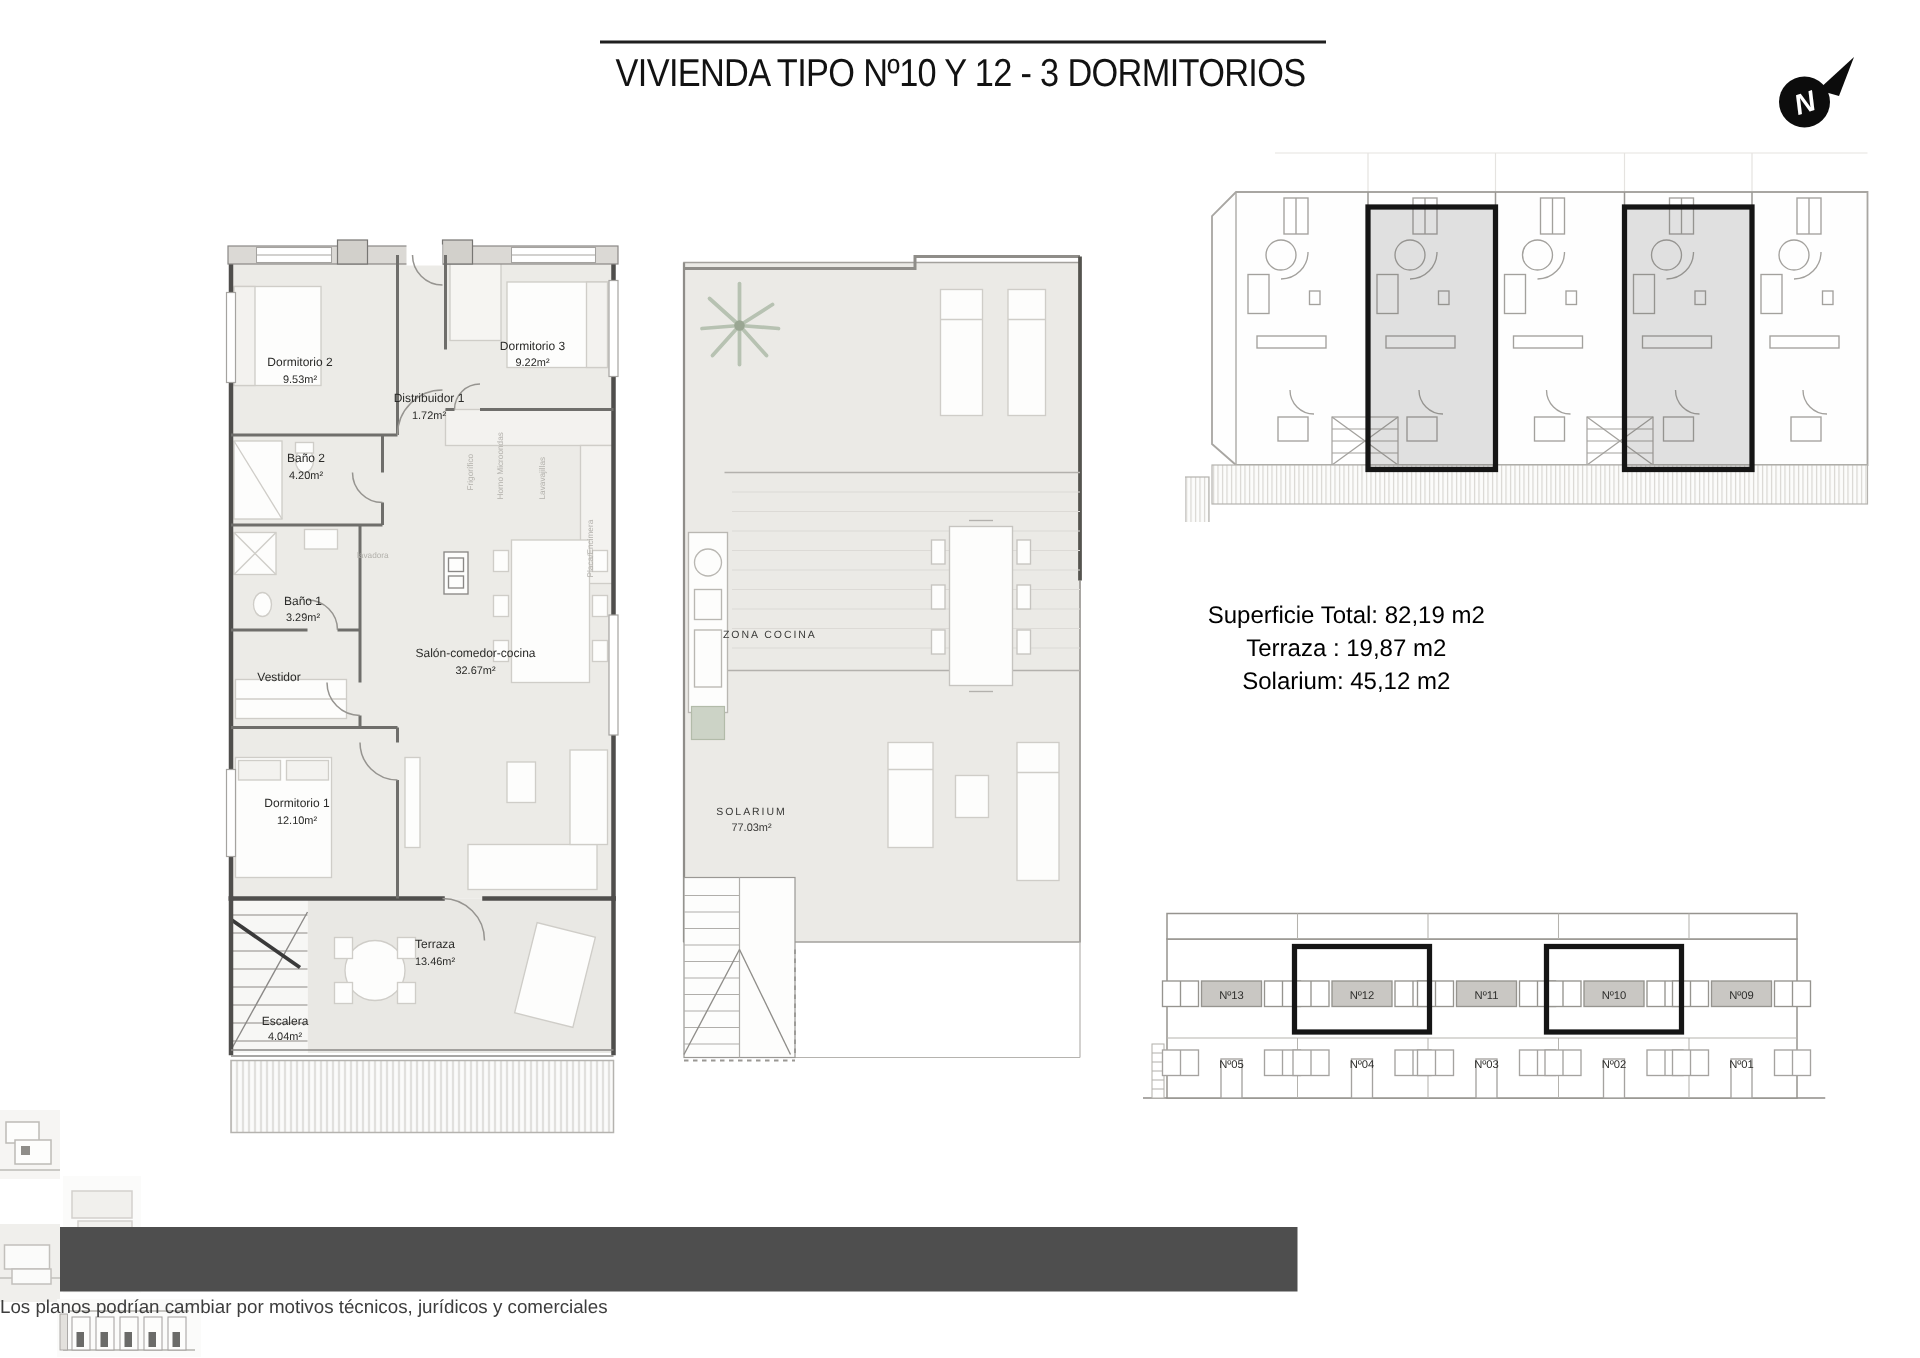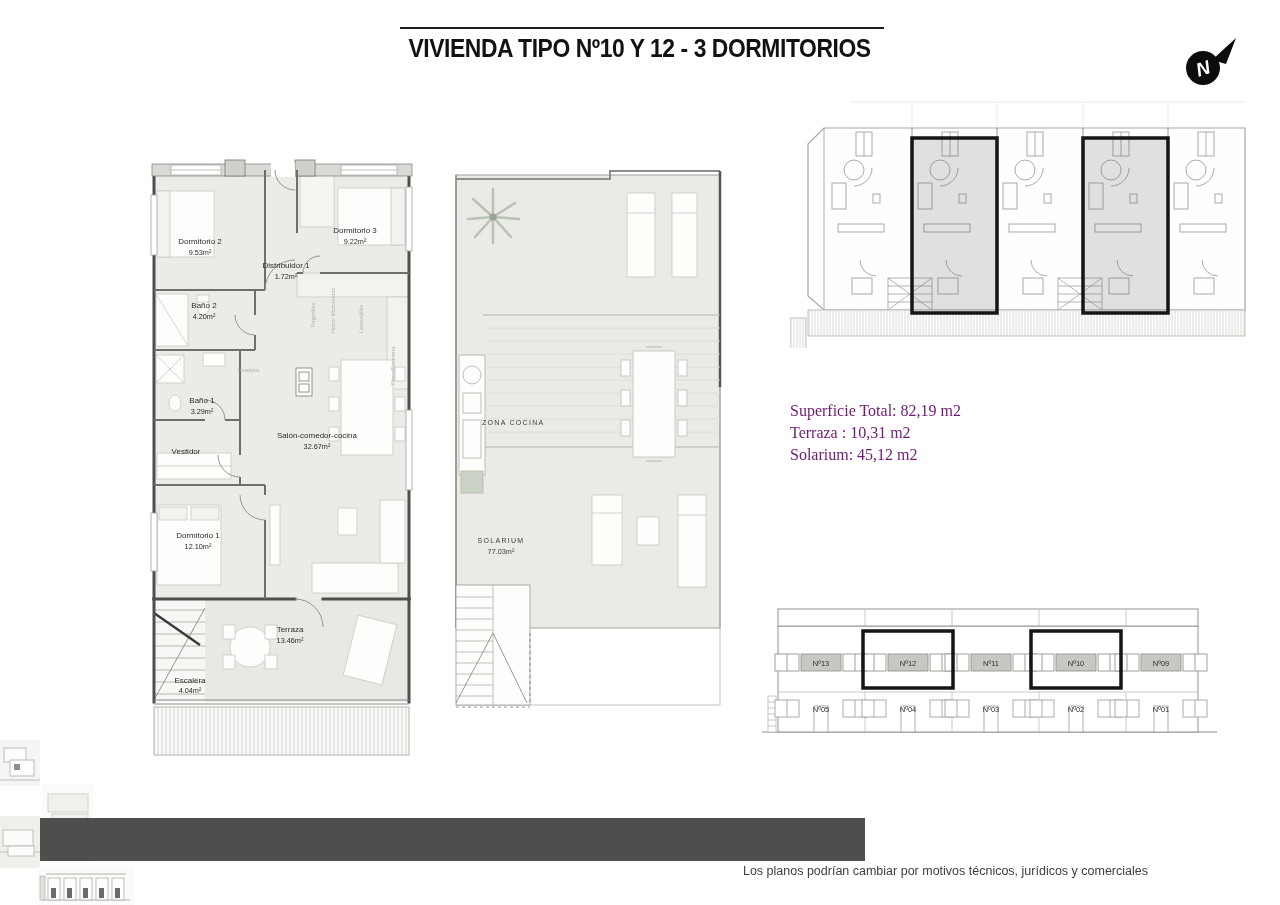--- a/index.html
+++ b/index.html
@@ -4,29 +4,29 @@
 <style>
   html,body{margin:0;padding:0;}
   body{
     width:1280px;height:905px;position:relative;overflow:hidden;
     background:#ffffff;font-family:"Liberation Sans",sans-serif;
   }
   .abs{position:absolute;}
   
   .title-rule{left:400px;top:27px;width:484px;height:2px;background:#1f1f1f;}
   .page-title{left:0;top:33px;width:100%;text-align:center;color:#121212;
-    font-size:26px;font-weight:bold;letter-spacing:-0.5px;}
+    font-size:26px;font-weight:normal;letter-spacing:-0.5px;}
   .page-title span{display:inline-block;transform:scaleX(0.88);transform-origin:center;}
   
-  .summary{left:790px;top:400px;width:215px;text-align:left;
-    font-family:Liberation Serif, serif;
-    font-size:16px;color:#701a75;line-height:22px;}
+  .summary{left:790px;top:400px;width:215px;text-align:center;
+    font-family:Liberation Sans, sans-serif;
+    font-size:16px;color:#000000;line-height:22px;}
   
   .dark-bar{left:40px;top:818px;width:825px;height:43px;background:#4e4e4e;}
-  .disclaimer{left:0;top:864px;width:1148px;text-align:right;
+  .disclaimer{left:0;top:864px;width:1148px;text-align:left;
     font-size:12.5px;color:#3d3d3d;}
   
   svg text{font-family:"Liberation Sans",sans-serif;}
   .rlabel text{font-size:8px;fill:#2b2b29;text-anchor:middle;}
   svg text.area{font-size:7.3px;}
   .vlabel text{font-size:5.5px;fill:#b3b1ac;}
   text.caps{font-size:7px;fill:#3a3a38;letter-spacing:1.3px;}
   text.unit-label{font-size:7.5px;fill:#2e2e2c;text-anchor:middle;}
 </style>
 </head>
@@ -387,21 +387,21 @@
     <rect x="122" y="38" width="85" height="175" fill="none" stroke="#151515" stroke-width="3.5"></rect>
   </g>
   <g>
     <rect x="293" y="38" width="85" height="175" fill="#5a5a58" opacity="0.18"></rect>
     <rect x="293" y="38" width="85" height="175" fill="none" stroke="#151515" stroke-width="3.5"></rect>
   </g>
 </svg>
 
 <div class="abs summary">
   <div>Superficie Total: 82,19 m2</div>
-  <div>Terraza : 10,31 m2</div>
+  <div>Terraza : 19,87 m2</div>
   <div>Solarium: 45,12 m2</div>
 </div>
 
 <svg class="abs" style="left:762px;top:600px;" width="455" height="140" viewBox="0 0 455 140">
   <line x1="0" y1="132" x2="455" y2="132" stroke="#8f8d89" stroke-width="1"></line>
   <rect x="16" y="26" width="420" height="106" fill="#ffffff" stroke="#96948f" stroke-width="1"></rect>
   <rect x="16" y="9" width="420" height="17" fill="#ffffff" stroke="#96948f" stroke-width="1"></rect>
   <g stroke="#b5b3ae" stroke-width="0.7">
     <line x1="103" y1="9" x2="103" y2="26"></line>
       <line x1="190" y1="9" x2="190" y2="26"></line>

